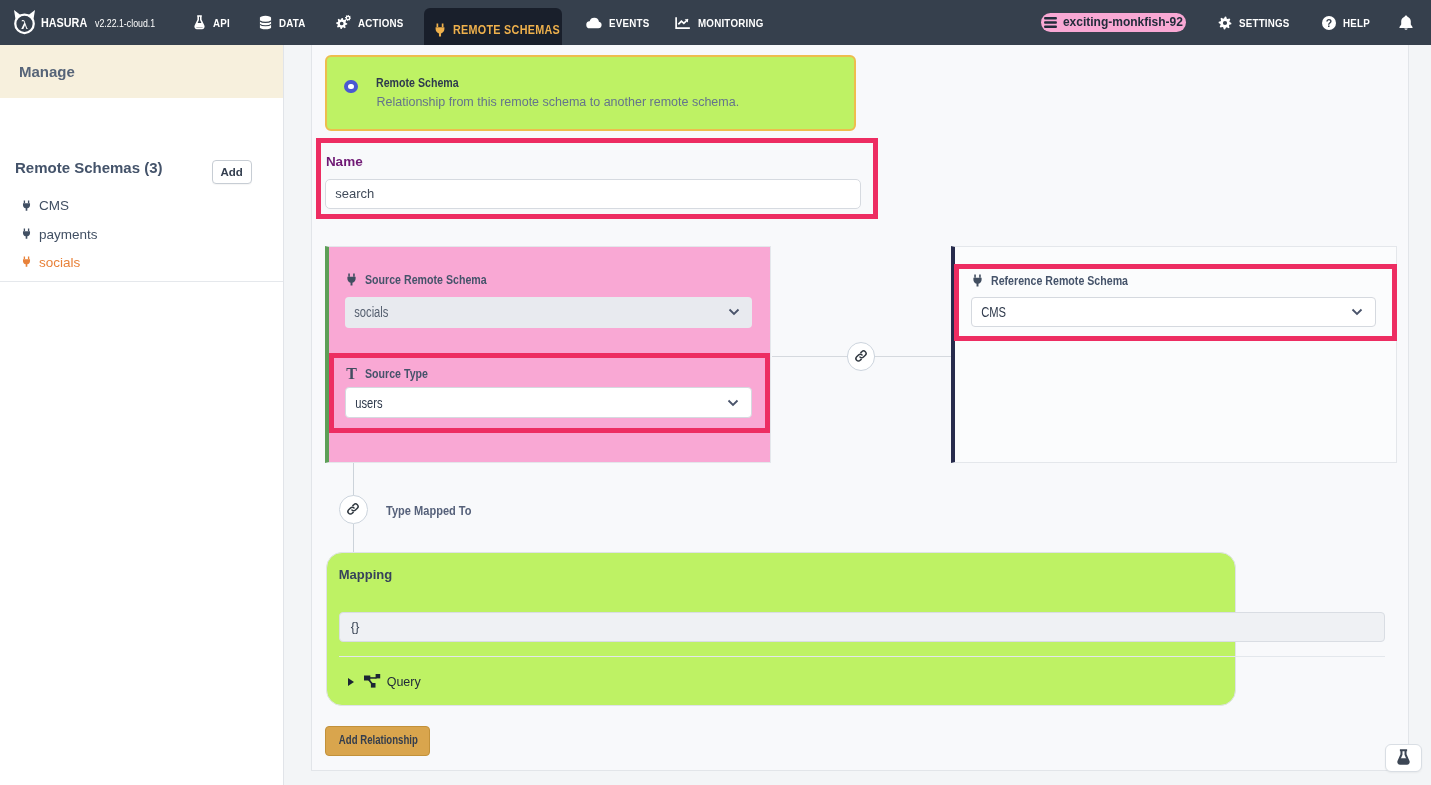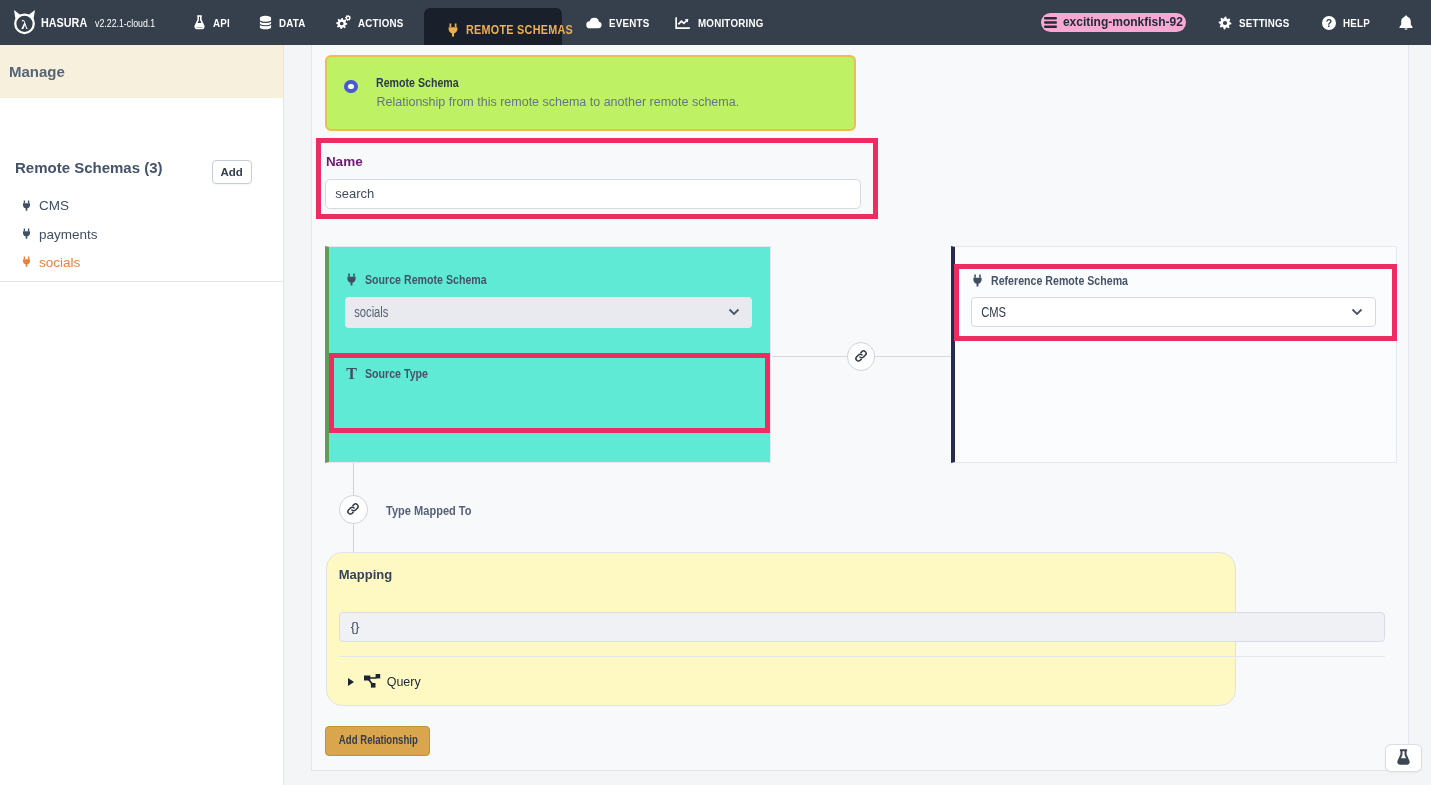--- a/index.html
+++ b/index.html
@@ -6,56 +6,56 @@
 html,body{width:1431px;height:785px;overflow:hidden;font-family:"Liberation Sans",sans-serif;background:#f3f5f7}
 
 #nav{position:absolute;left:0;top:0;width:1431px;height:45px;background:#36404d;color:#fff}
 #nav .item{position:absolute;top:0;height:45px;display:flex;align-items:center;gap:7px;font-weight:bold;font-size:11.5px;letter-spacing:.25px;white-space:nowrap}
 #nav .item b{display:inline-block;transform:scaleX(.85);transform-origin:0 50%;font-weight:bold}
 #rsbox svg{flex:none}
 #rsbox b{display:inline-block;transform:scaleX(.9);transform-origin:0 50%;font-weight:bold}
 #logo{position:absolute;left:12px;top:10px}
 #brand{position:absolute;left:41px;top:15px;font-size:13.5px;font-weight:bold;letter-spacing:0;transform:scaleX(.8);transform-origin:0 50%}
 #ver{position:absolute;left:95px;top:16.5px;font-size:11px;font-weight:normal;transform:scaleX(.8);transform-origin:0 50%}
-#rsbox{position:absolute;left:423.7px;top:7.8px;width:138px;height:45px;background:#191f2b;border-radius:6px;display:flex;align-items:center;justify-content:flex-start;gap:7px;padding-left:23px;color:#eeb04c;white-space:nowrap;font-weight:bold;font-size:12px;letter-spacing:.3px}
+#rsbox{position:absolute;left:423.7px;top:7.8px;width:138px;height:45px;background:#191f2b;border-radius:6px;display:flex;align-items:center;justify-content:flex-start;gap:7px;padding-left:10px;color:#eeb04c;white-space:nowrap;font-weight:bold;font-size:12px;letter-spacing:.3px}
 #pill{position:absolute;left:1040.7px;top:12.9px;width:145.5px;height:19px;background:#f9a8d4;border-radius:10px;display:flex;align-items:center;justify-content:center;gap:6px;color:#222c3b;font-weight:bold;font-size:12px}
 
 #side{position:absolute;left:0;top:45px;width:283.5px;height:740px;background:#fff;border-right:1px solid #e1e4e9}
-#manage{position:absolute;left:0;top:0;width:283px;height:53px;background:#f7f0dd;color:#566478;font-weight:bold;font-size:15px;line-height:53px;padding-left:9px}
+#manage{position:absolute;left:0;top:0;width:283px;height:53px;background:#f7f0dd;color:#566478;font-weight:bold;font-size:15px;line-height:53px;padding-left:19px}
 #search{position:absolute;left:14px;top:74px;width:251px;height:27px;border:1px solid #c9cfd6;border-radius:5px;background:#fff;color:#98a2ac;font-size:13.5px;line-height:25px;padding-left:25px}
 #rslabel{position:absolute;left:15px;top:114px;font-weight:bold;font-size:15px;color:#44536a}
 #addbtn{position:absolute;left:211.7px;top:115.3px;width:40px;height:23.7px;border:1px solid #c7cdd4;border-radius:4px;background:#fff;font-weight:bold;font-size:11.5px;color:#323d4e;text-align:center;line-height:22px;box-shadow:0 1px 1px rgba(0,0,0,.04)}
 .sitem{position:absolute;left:22px;display:flex;align-items:center;gap:8px;font-size:13.5px;color:#414f63}
 .sitem.orange{color:#e8823a}
 #sidesep{position:absolute;left:0;top:235.5px;width:283px;height:1px;background:#e5e8ec}
 
 #card{position:absolute;left:310.7px;top:45px;width:1098.8px;height:726px;background:#f8f9fb;border:1px solid #e2e5e9;border-top:none}
 .rcard{position:absolute;background:#bef264;border-radius:6px}
 #rc1{left:13.8px;top:10.3px;width:530.5px;height:75.5px;border:2px solid #eebd4d}
 #rc2{left:555.7px;top:10.5px;width:531px;height:75px;border:1px solid #dbdfe4}
 .radio{position:absolute;border-radius:50%}
 .rtitle{position:absolute;font-weight:bold;font-size:12.5px;color:#2e3a4e}
 .rdesc{position:absolute;font-size:12.5px;color:#64748b}
 #namebox{position:absolute;left:4.4px;top:93.3px;width:561.5px;height:80.3px;border:5px solid #ed2d62}
 #namebox .lbl{position:absolute;left:4.8px;top:11px;font-weight:bold;font-size:13.5px;color:#701a75}
 #nameinput{position:absolute;left:4.2px;top:36.2px;width:535.5px;height:29.4px;background:#fff;border:1px solid #d6dae0;border-radius:5px;font-size:13px;color:#414b5a;line-height:27px;padding-left:9px}
-.panel{position:absolute;border:1px solid #e4e7eb;background:#5eead4}
+.panel{position:absolute;border:1px solid #e4e7eb;background:#f9a8d4}
 #srcpanel{left:13.6px;top:200.5px;width:446.2px;height:217px;border-left:4.5px solid #5d9f57}
 #refpanel{left:639px;top:200.5px;width:446.6px;height:217px;border-left:4.5px solid #272b4c;background:#fbfcfd}
 .plabel{position:absolute;display:flex;align-items:center;gap:8px;font-weight:bold;font-size:12.5px;color:#45536a}
 .cx{display:inline-block;transform:scaleX(.85);transform-origin:0 50%;white-space:nowrap}
 .sel .tx{padding-left:11.5px;font-size:14px;display:inline-block;transform:scaleX(.8);transform-origin:0 50%}
 .sel{position:absolute;border-radius:4px;font-size:13px;display:flex;align-items:center}
 
 .sel svg{position:absolute;right:12px;top:50%;margin-top:-4px}
 .redbox{position:absolute;border:5px solid #ed2d62}
 .hline{position:absolute;height:1px;background:#d5d9de}
 .vline{position:absolute;width:1.5px;background:#ccd3da}
 .lcircle{position:absolute;width:28.6px;height:28.6px;border-radius:50%;background:#fff;border:1px solid #ccd4dd;display:flex;align-items:center;justify-content:center}
-#mapping{position:absolute;left:14px;top:506.5px;width:910px;height:154.5px;background:#fef9c3;border:1px solid #dfe3e8;border-radius:16px}
+#mapping{position:absolute;left:14px;top:506.5px;width:910px;height:154.5px;background:#bef264;border:1px solid #dfe3e8;border-radius:16px}
 #mapinput{position:absolute;left:12.1px;top:59.8px;width:1046.6px;height:29.5px;background:#eff1f4;border:1px solid #d9dde3;border-radius:4px;font-size:13px;color:#3c4757;line-height:27px;padding-left:11px}
 #mapsep{position:absolute;left:12.1px;top:103.4px;width:1046.6px;height:1px;background:#e3e7ec}
 #addrel{position:absolute;left:13.7px;top:681px;width:105px;height:29.6px;background:#d9a54d;border:1px solid #c2913a;border-radius:4px;font-weight:bold;font-size:12px;color:#333d4d;text-align:center;line-height:27px}
 #flaskbtn{position:absolute;left:1384.8px;top:743.5px;width:37.5px;height:28px;background:#fff;border:1px solid #d9dee4;border-radius:6px;display:flex;align-items:center;justify-content:center;box-shadow:0 1px 2px rgba(0,0,0,.05)}
 </style>
 </head>
 <body>
 <div id="nav">
   <svg id="logo" width="25" height="25" viewBox="0 0 100 100">
     <circle cx="50" cy="55" r="37" fill="none" stroke="#fff" stroke-width="9"></circle>
@@ -178,20 +178,26 @@
         <span class="tx">socials</span>
         <svg width="12" height="8" viewBox="0 0 12 8">
           <path d="M1.5 1.5 6 6l4.5-4.5" stroke="#49536a" stroke-width="1.8" fill="none"></path>
         </svg>
       </div>
     <div class="redbox" style="left:0px;top:106px;width:440.9px;height:80px">
       <div class="plabel" style="left:12px;top:9px">
           <span style="font-family:'Liberation Serif',serif;font-size:16px;font-weight:bold;color:#414e60;line-height:12px">T</span>
           <span class="cx">Source Type</span>
         </div>
+      <div class="sel" style="left:11px;top:29.5px;width:406.7px;height:31px;background:#fff;border:1px solid #d5d9df;color:#2f3a4c">
+          <span class="tx">users</span>
+          <svg width="12" height="8" viewBox="0 0 12 8">
+            <path d="M1.5 1.5 6 6l4.5-4.5" stroke="#49536a" stroke-width="1.8" fill="none"></path>
+          </svg>
+        </div>
     </div>
   </div>
   <div class="panel" id="refpanel">
     <div class="redbox" style="left:-0.3px;top:17px;width:443px;height:77.5px">
       <div class="plabel" style="left:12.6px;top:5px">
           <svg width="11" height="14" viewBox="0 0 12 16">
             <path d="M3.2 0.6 v3.6 M8.8 0.6 v3.6" stroke="#414e60" stroke-width="1.8"></path>
             <path d="M1.3 4.4 h9.4 v2.1 c0 2.2-1.5 4-3.6 4.6 v3.3 h-2.2 v-3.3 C2.8 10.5 1.3 8.7 1.3 6.5 Z" fill="#414e60"></path>
           </svg>
           <span class="cx">Reference Remote Schema</span>

